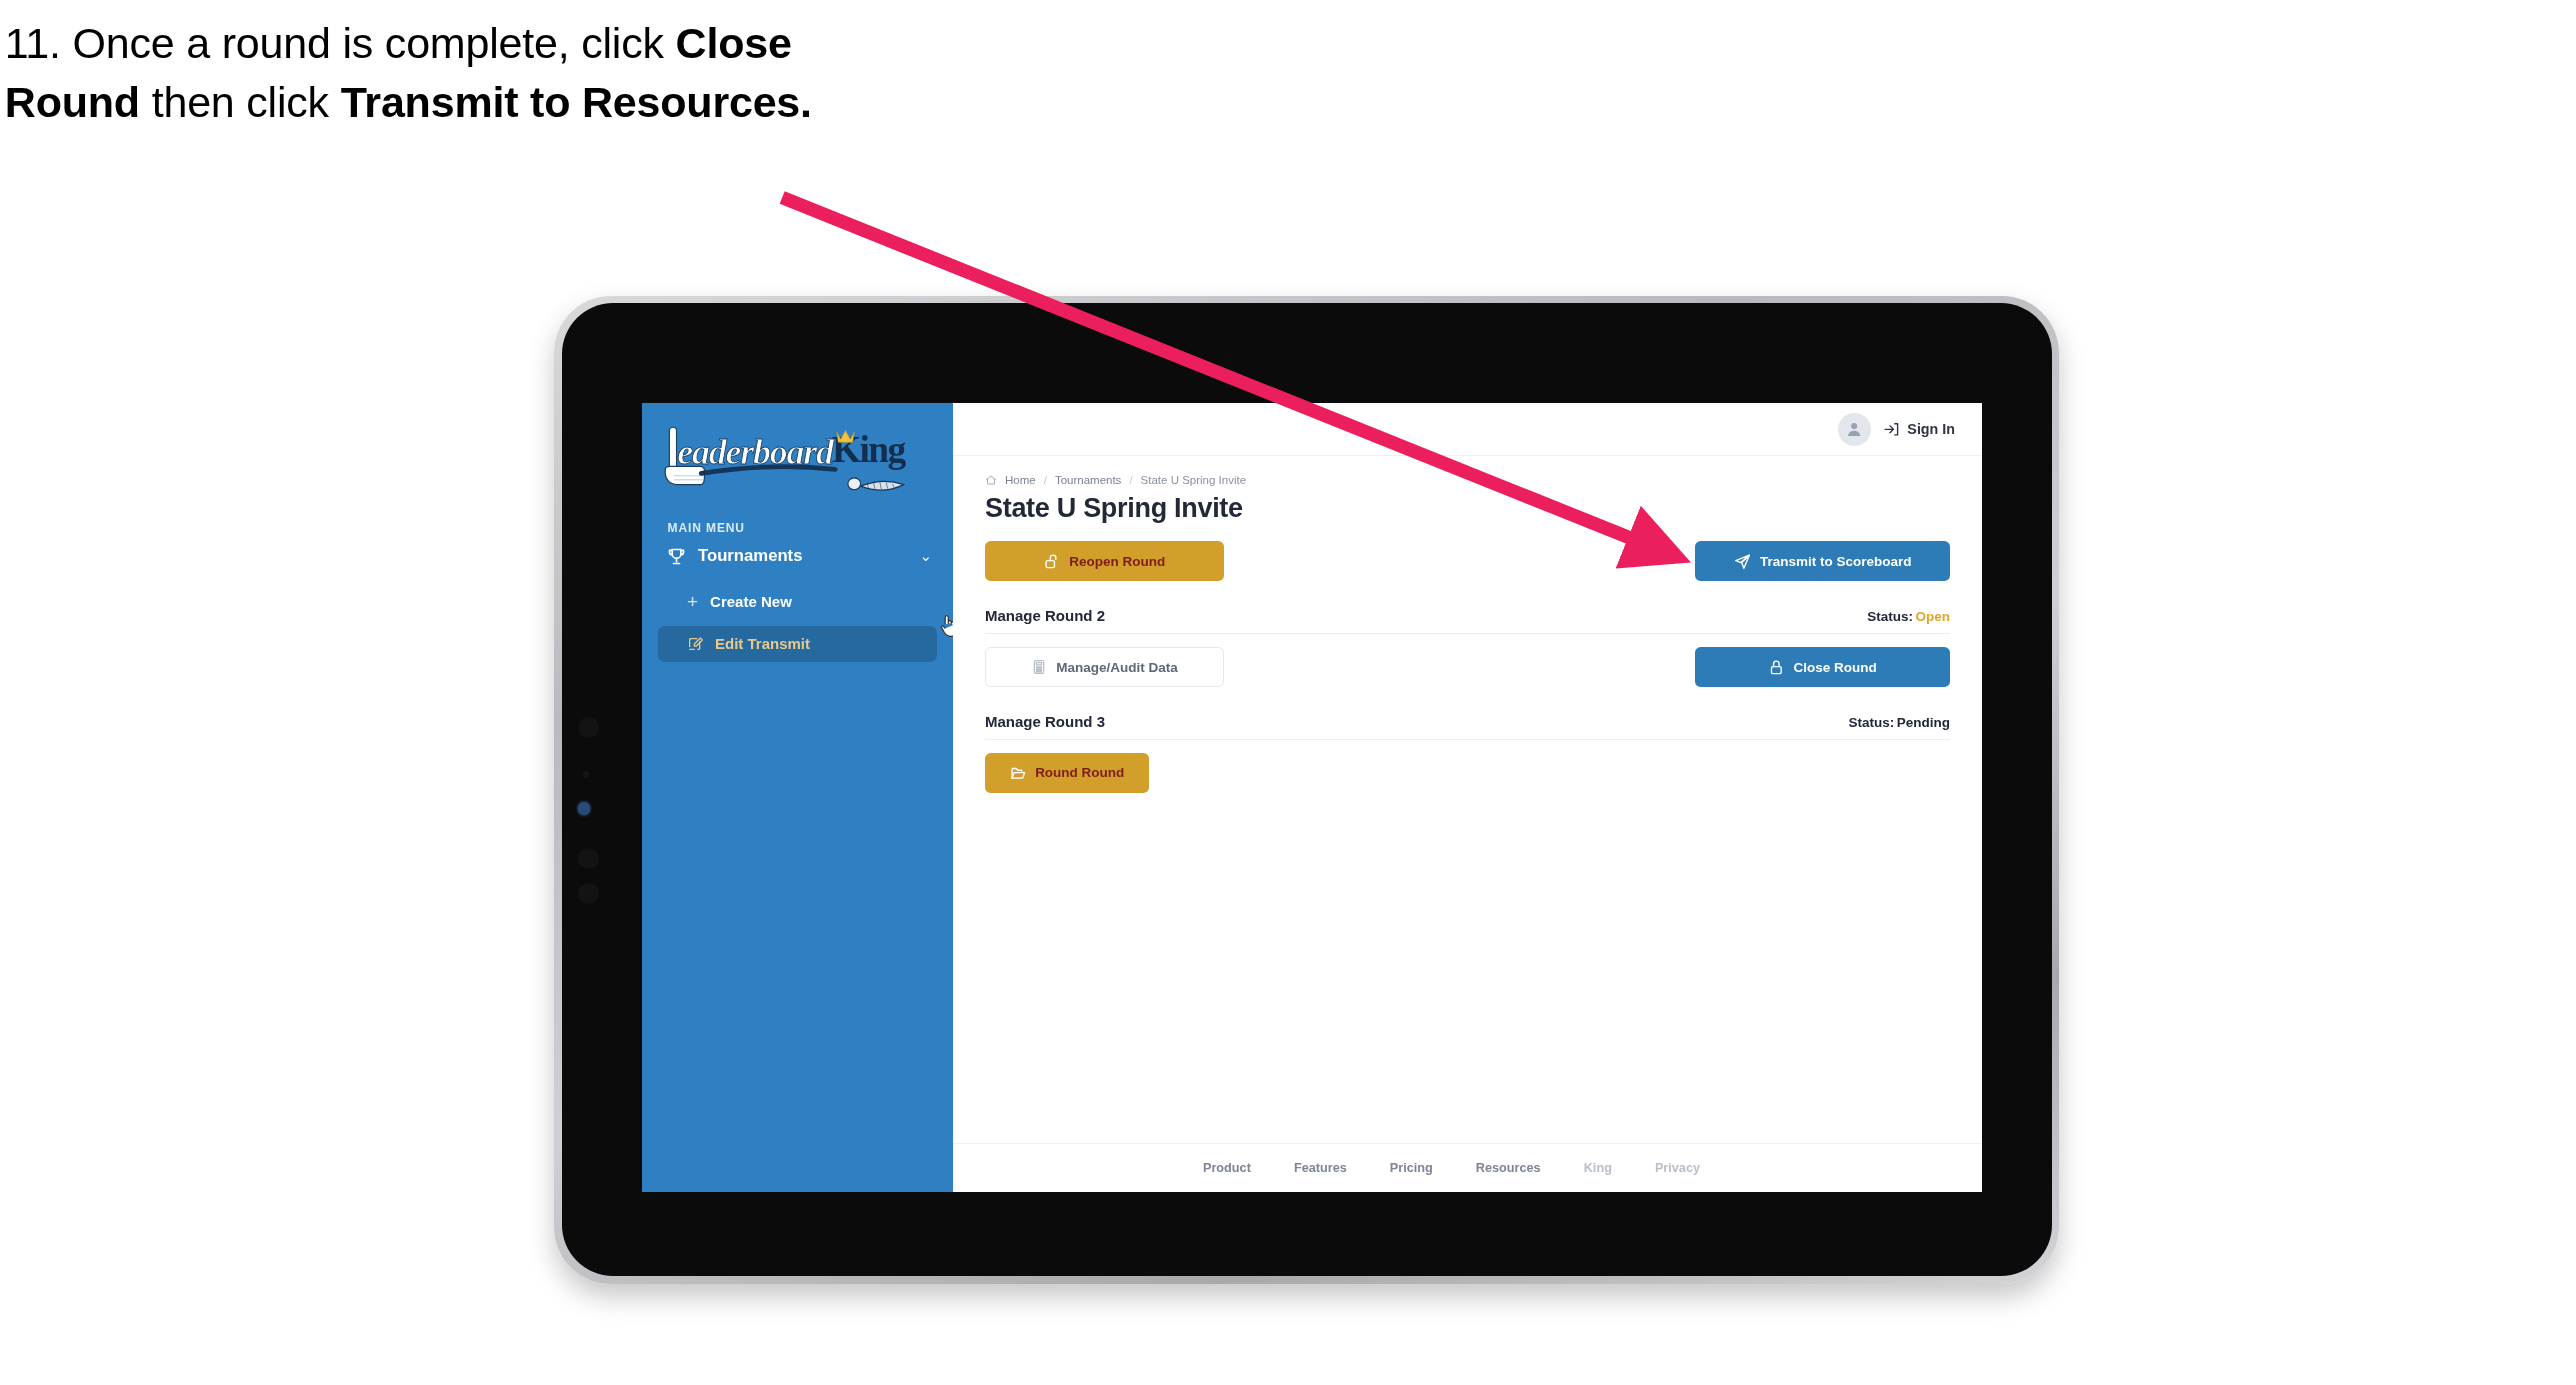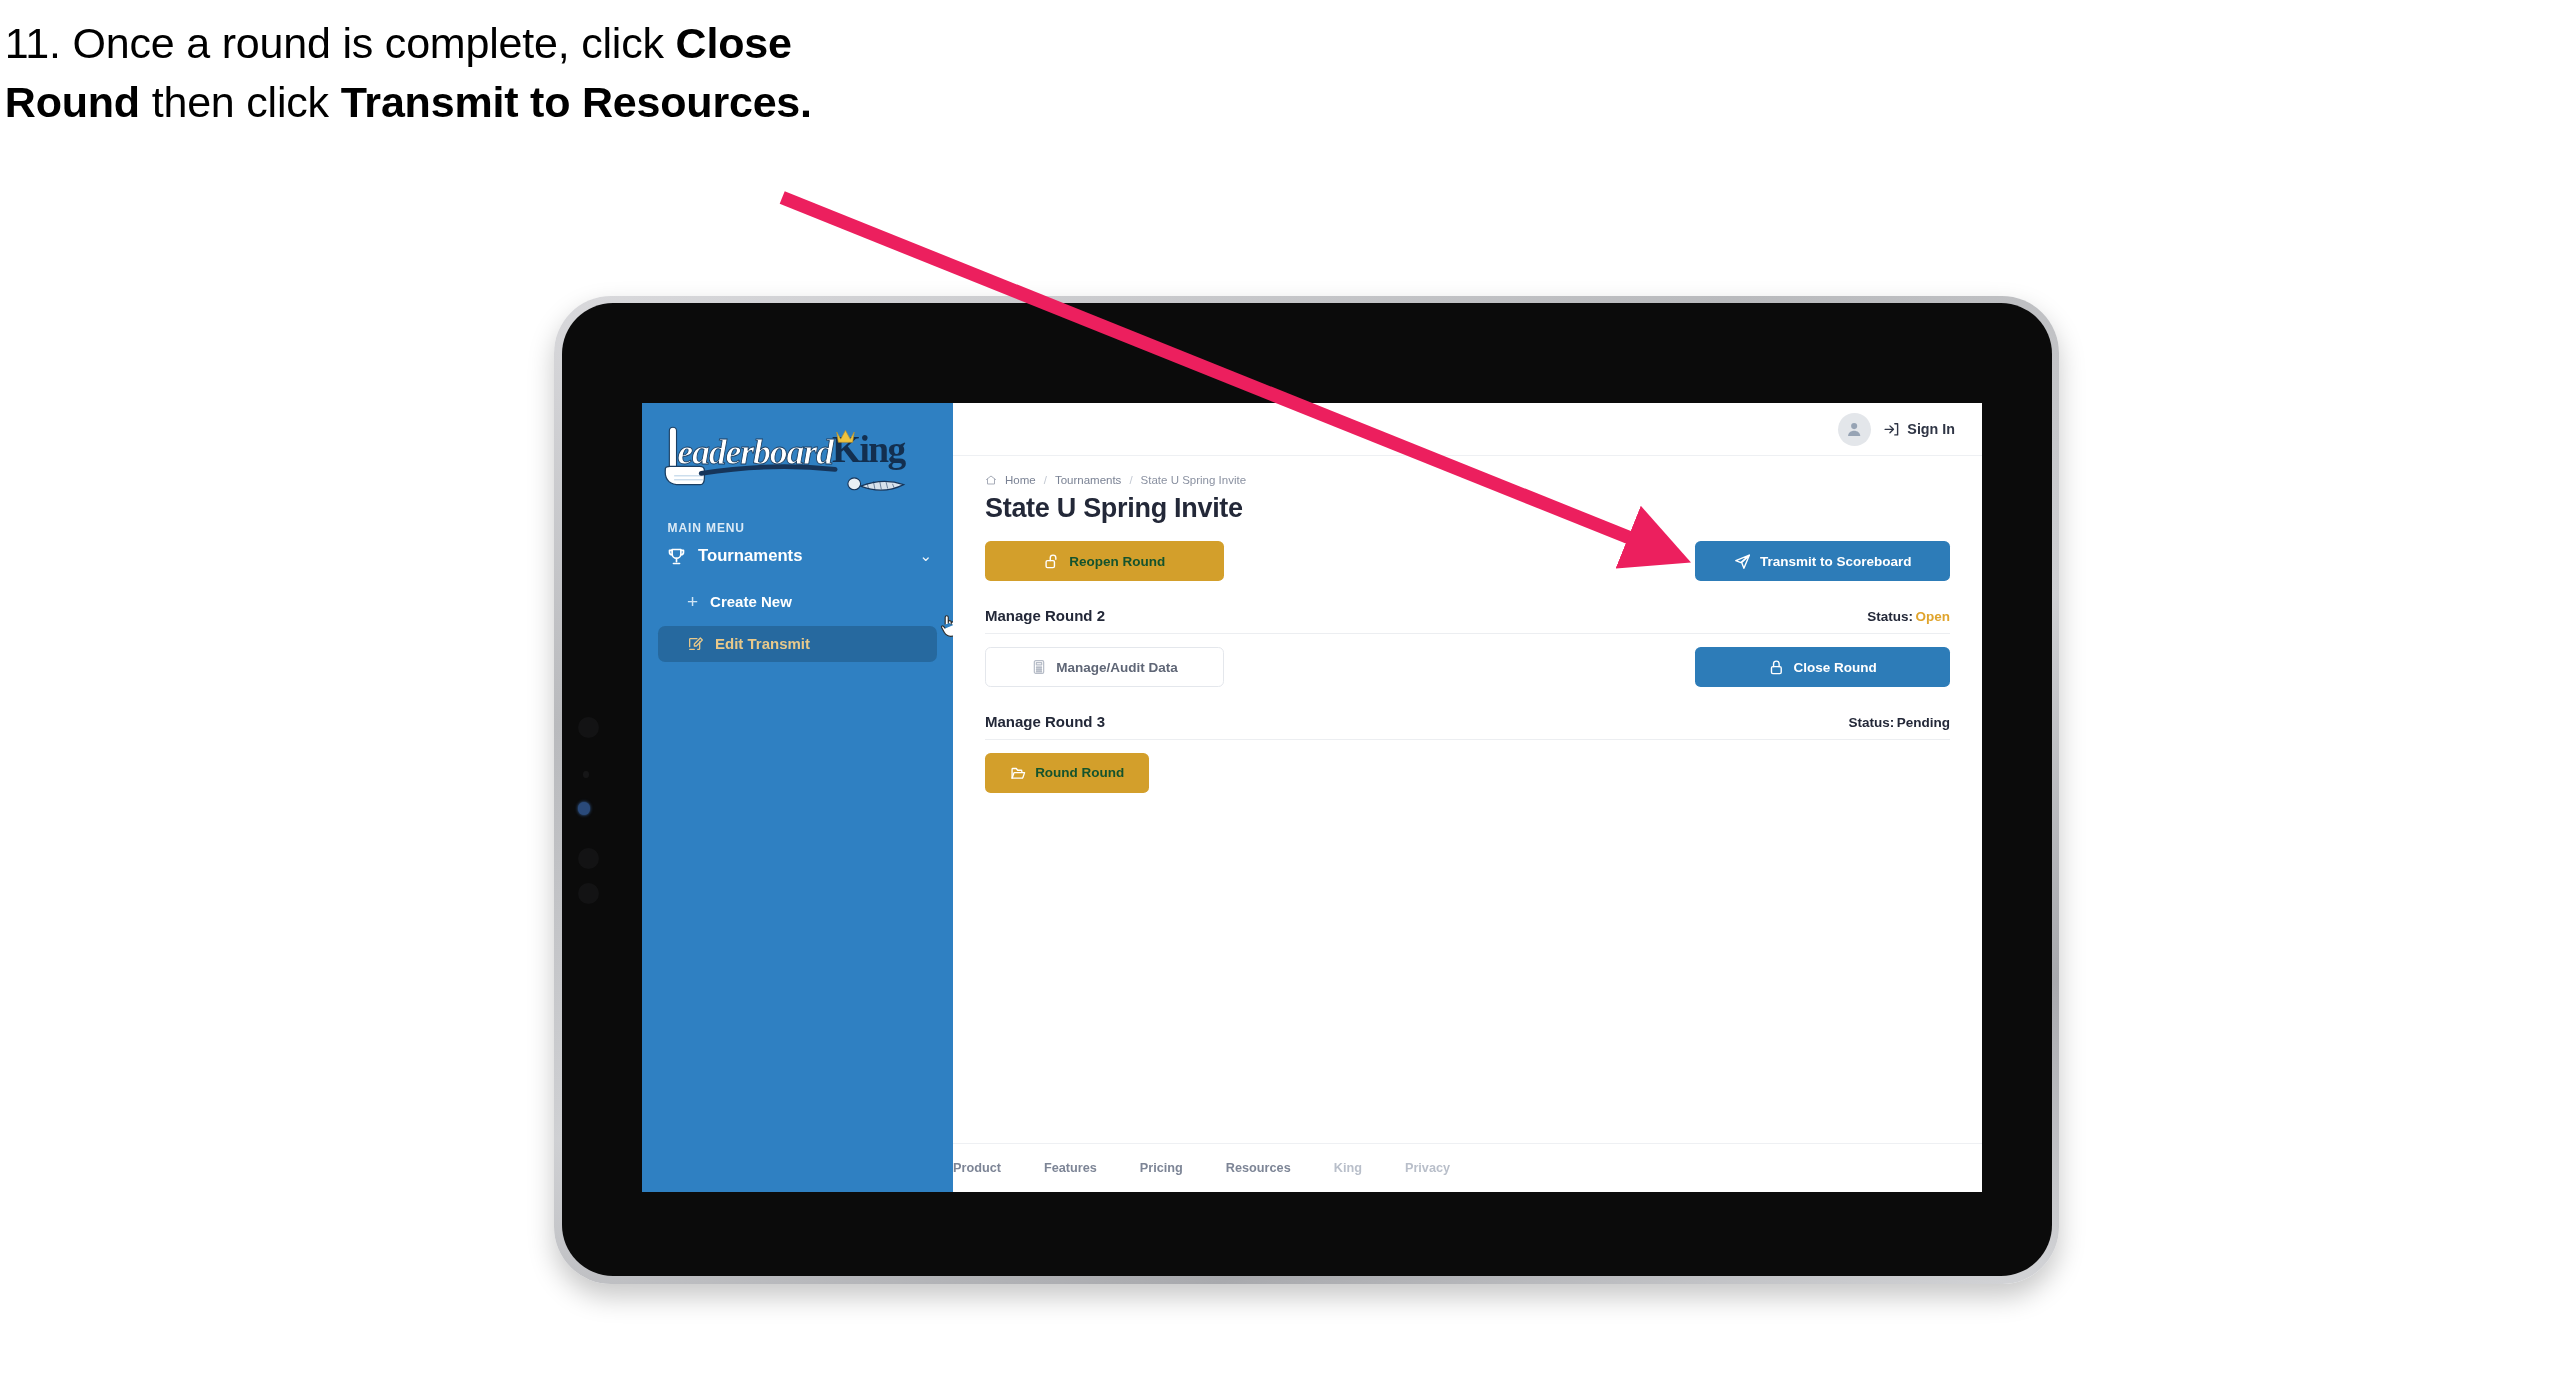--- a/index.html
+++ b/index.html
@@ -189,33 +189,33 @@
     gap: 8.8px;
     height: 40px;
     padding: 0 21px;
     border-radius: 5.6px;
     font-size: 13.5px;
     font-weight: 700;
     border: none;
     cursor: pointer;
     white-space: nowrap;
   }
-  .btn-gold { background: #d39f2b; color: #14532d; min-width: 239px; }
+  .btn-gold { background: #d39f2b; color: #7f1d1d; min-width: 239px; }
   .btn-blue { background: #2d7cb8; color: #ffffff; min-width: 255px; }
   .btn-ghost {
     background: #ffffff; color: #5f6676;
     border: 0.8px solid #e4e7ec; min-width: 239px; font-weight: 700;
   }
   .btn svg { flex: 0 0 auto; }
 
   
   .footer {
     border-top: 0.8px solid #eef0f3;
     height: 49px;
-    display: flex; align-items: center; justify-content: flex-start;
+    display: flex; align-items: center; justify-content: center;
     gap: 43px;
     padding-right: 32px;
     margin-top: auto;
   }
   .footer a {
     font-size: 12.7px; font-weight: 700; color: #7d8596; text-decoration: none;
   }
   .footer a.dim { color: #b9bfca; }
 </style>
 </head>

